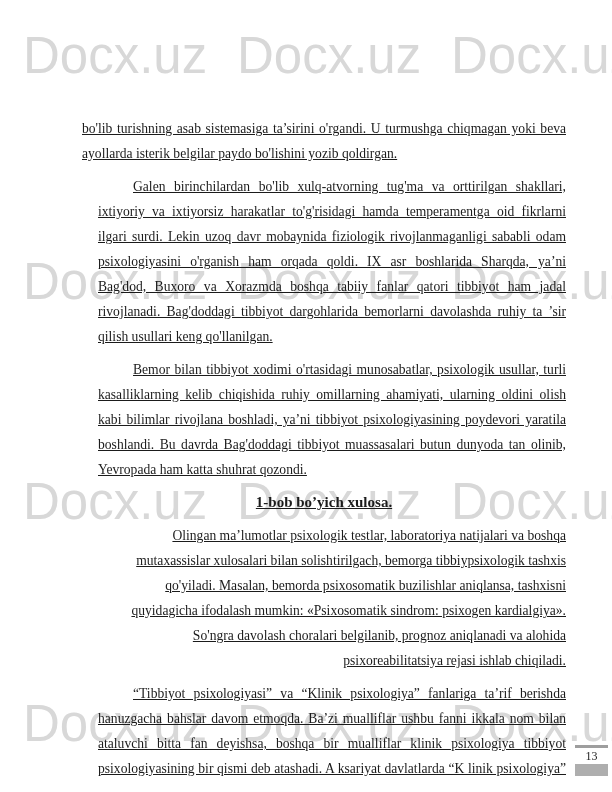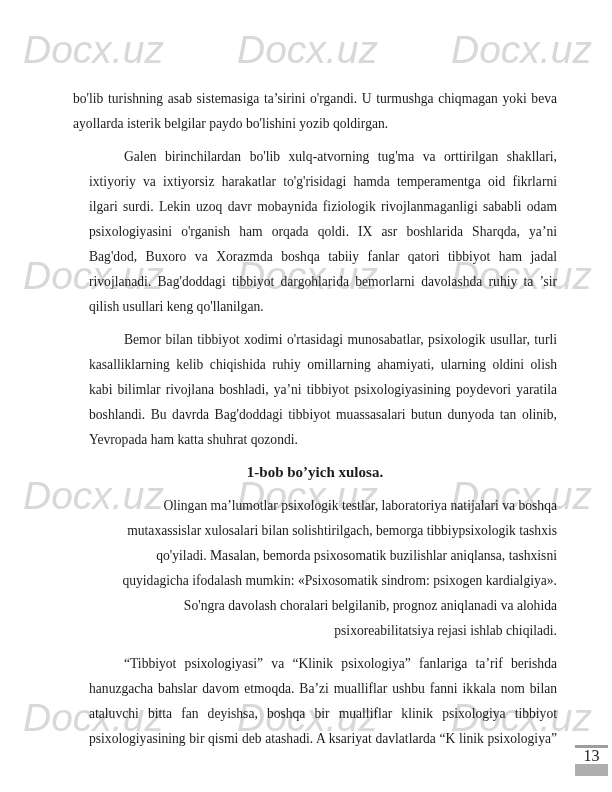--- a/index.html
+++ b/index.html
@@ -10,45 +10,45 @@
     background: var(--page-bg, #ffffff);
     overflow: hidden;
     font-family: "Liberation Serif", serif;
     color: var(--text-color, #1b1b1b);
   }
 
   
   .wm {
     position: absolute;
     font-family: "Liberation Sans", sans-serif;
-    font-size: 39px;
+    font-size: 51px;
     line-height: 1;
     font-weight: 400;
     color: var(--wm-color, #d8d8d8);
     white-space: nowrap;
     user-select: none;
-    font-style: italic;
   }
   .c1 { left: 23px; }
   .c2 { left: 237px; }
   .c3 { left: 451px; }
   .r1 { top: 30px; }
   .r2 { top: 256px; }
   .r3 { top: 476px; }
   .r4 { top: 698px; }
 
   
   .text-block {
     position: absolute;
-    left: 73px;
+    left: 82px;
     top: 0;
     width: 484px;
-    padding-top: 86px;
+    padding-top: 116px;
     font-size: 13.6px;
     line-height: 25px;
+    text-decoration: underline;
   }
   .para { margin: 0 0 8px 0; text-align: justify; }
   .para.indent { text-indent: 35px; margin-left: 16px; }
   .para.left-align { text-align: right; }
   .para.justify-all { text-align-last: justify; }
   .heading {
     margin: 0 0 8px 0;
     font-size: 15px;
     line-height: 25px;
     font-weight: bold;
@@ -59,21 +59,21 @@
   .pn-badge {
     position: absolute;
     left: 575px;
     top: 745px;
     width: 33px;
     text-align: center;
   }
   .pn-line { height: 3px; background: var(--badge-line, #9e9e9e); }
   .pn-value {
     font-family: "Liberation Serif", serif;
-    font-size: 16px;
+    font-size: 12px;
     line-height: 16px;
     color: #222222;
   }
   .pn-bar { height: 12px; background: var(--badge-bar, #aeaeae); }
 </style>
 </head>
 <body>
 
 <div class="page">
 

